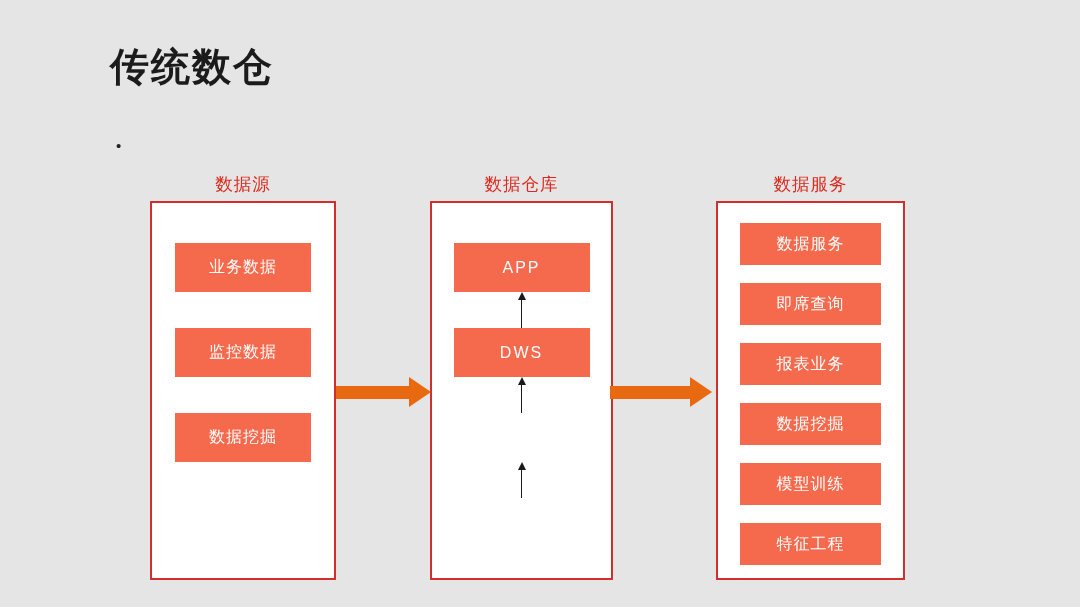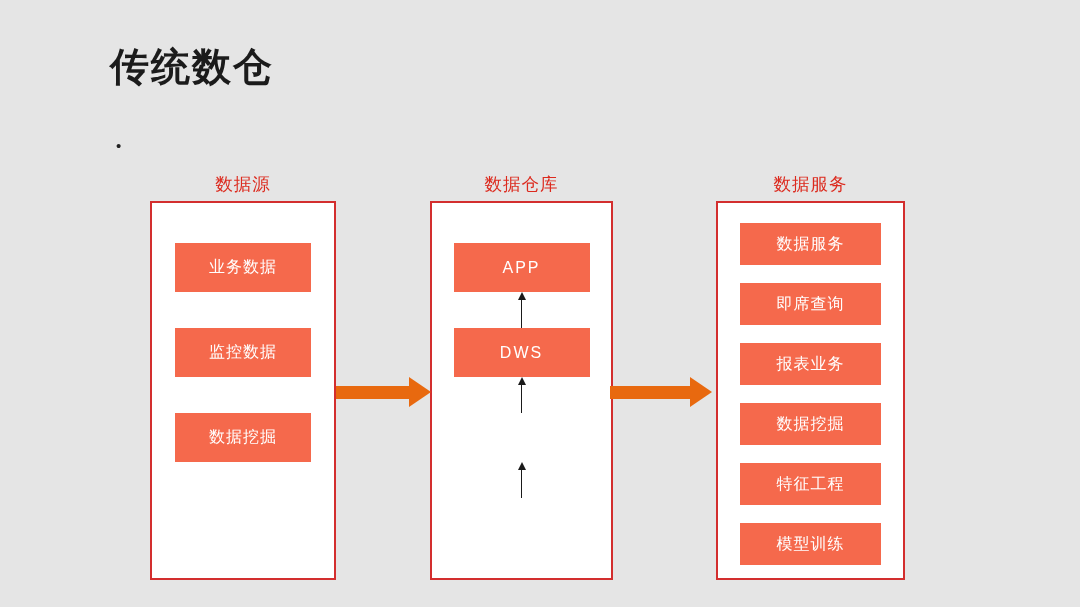--- a/index.html
+++ b/index.html
@@ -178,22 +178,22 @@
     </div>
   </div>
 
   <div class="group group-col3">
     <div class="group-header">数据服务</div>
     <div class="group-frame">
       <div class="node">数据服务</div>
       <div class="node">即席查询</div>
       <div class="node">报表业务</div>
       <div class="node">数据挖掘</div>
+      <div class="node">模型训练</div>
       <div class="node">特征工程</div>
-      <div class="node">模型训练</div>
     </div>
   </div>
 
   <div class="flow-arrow flow-arrow-1">
     <div class="shaft"></div>
     <div class="head"></div>
   </div>
   <div class="flow-arrow flow-arrow-2">
     <div class="shaft"></div>
     <div class="head"></div>

